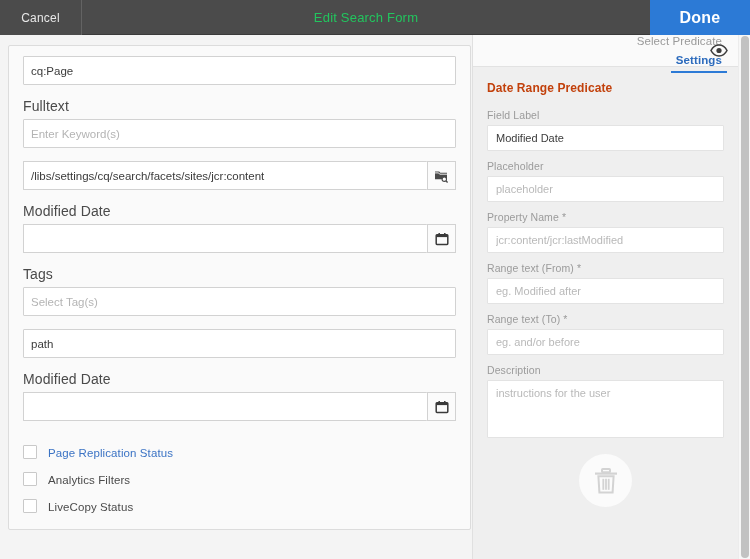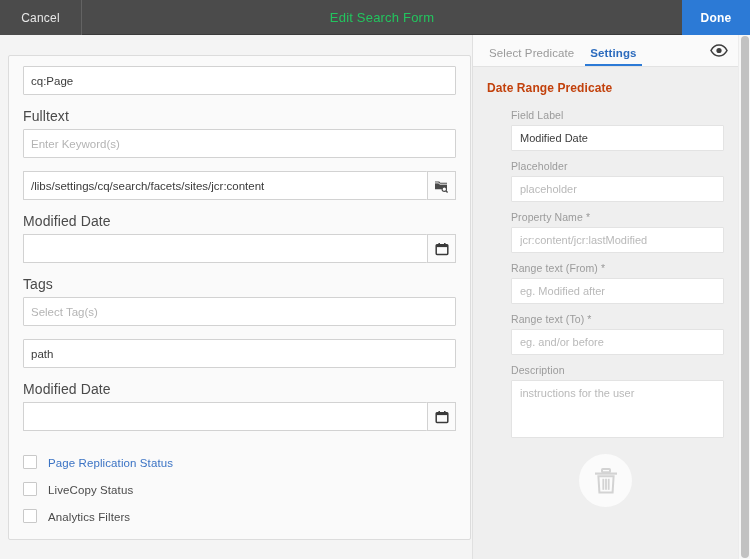--- a/index.html
+++ b/index.html
@@ -32,43 +32,43 @@
     letter-spacing: .2px;
   }
   .topbar-title {
     flex: 1;
     display: flex; align-items: center; justify-content: center;
     color: #22c55e;
     font-size: 13px;
     letter-spacing: .2px;
   }
   .done-btn {
-    width: 68px; height: 35px;
+    width: 100px; height: 35px;
     background: #2c7ad6;
     border: none;
     color: #ffffff;
-    font-size: 12px;
+    font-size: 16px;
     font-weight: bold;
     font-family: "Liberation Sans", sans-serif;
     cursor: pointer;
     letter-spacing: .2px;
   }
 
   
   .workspace {
     position: absolute;
     top: 35px; left: 0;
     width: 750px; height: 524px;
     background: #f4f4f4;
   }
 
   
   .form-card {
     position: absolute;
-    left: 8px; top: 20px;
+    left: 8px; top: 10px;
     width: 463px; height: 485px;
     background: #fafafa;
     border: 1px solid #dcdcdc;
     border-radius: 2px;
     padding: 10px 14px;
     overflow: hidden;
   }
   .field { margin-bottom: 13px; }
   .field-label {
     font-size: 14px;
@@ -132,20 +132,21 @@
     background: #efefef;
     border-left: 1px solid #e0e0e0;
   }
   .rail-tabs {
     position: relative;
     height: 32px;
     background: #fafafa;
     border-bottom: 1px solid #e2e2e2;
     display: flex; align-items: flex-end;
     padding: 0 8px;
+    flex-direction: column;
   }
   .tab {
     font-size: 11.5px;
     color: #9a9a9a;
     padding: 0 8px 7px 8px;
     cursor: pointer;
     position: relative;
     letter-spacing: .1px;
   }
   .tab.active { color: #2c6bbd; font-weight: bold; }
@@ -168,21 +169,21 @@
     height: 492px;
     overflow: hidden;
   }
   .rail-title {
     font-size: 12px;
     font-weight: bold;
     color: #c2410c;
     margin: 2px 0 14px 0;
     letter-spacing: .1px;
   }
-  .rfield { margin-bottom: 9px; margin-left: 24px; }
+  .rfield { margin-bottom: 9px; }
   .rlabel {
     font-size: 10.5px;
     color: #9b9b9b;
     margin-bottom: 4px;
     display: block;
     letter-spacing: .1px;
   }
   .rinput {
     width: 100%;
     height: 26px;
@@ -318,26 +319,26 @@
 
     <div class="spacer-12"></div>
 
     <div class="checkrow">
       <span class="checkbox"></span>
       <span class="checkrow-label link">Page Replication Status</span>
     </div>
 
     <div class="checkrow">
       <span class="checkbox"></span>
-      <span class="checkrow-label">LiveCopy Status</span>
+      <span class="checkrow-label">Analytics Filters</span>
     </div>
 
     <div class="checkrow">
       <span class="checkbox"></span>
-      <span class="checkrow-label">Analytics Filters</span>
+      <span class="checkrow-label">LiveCopy Status</span>
     </div>
 
   </div>
 
   <div class="rail">
 
     <div class="rail-tabs">
       <div class="tab">Select Predicate</div>
       <div class="tab active">Settings</div>
       <div class="eye-btn">

